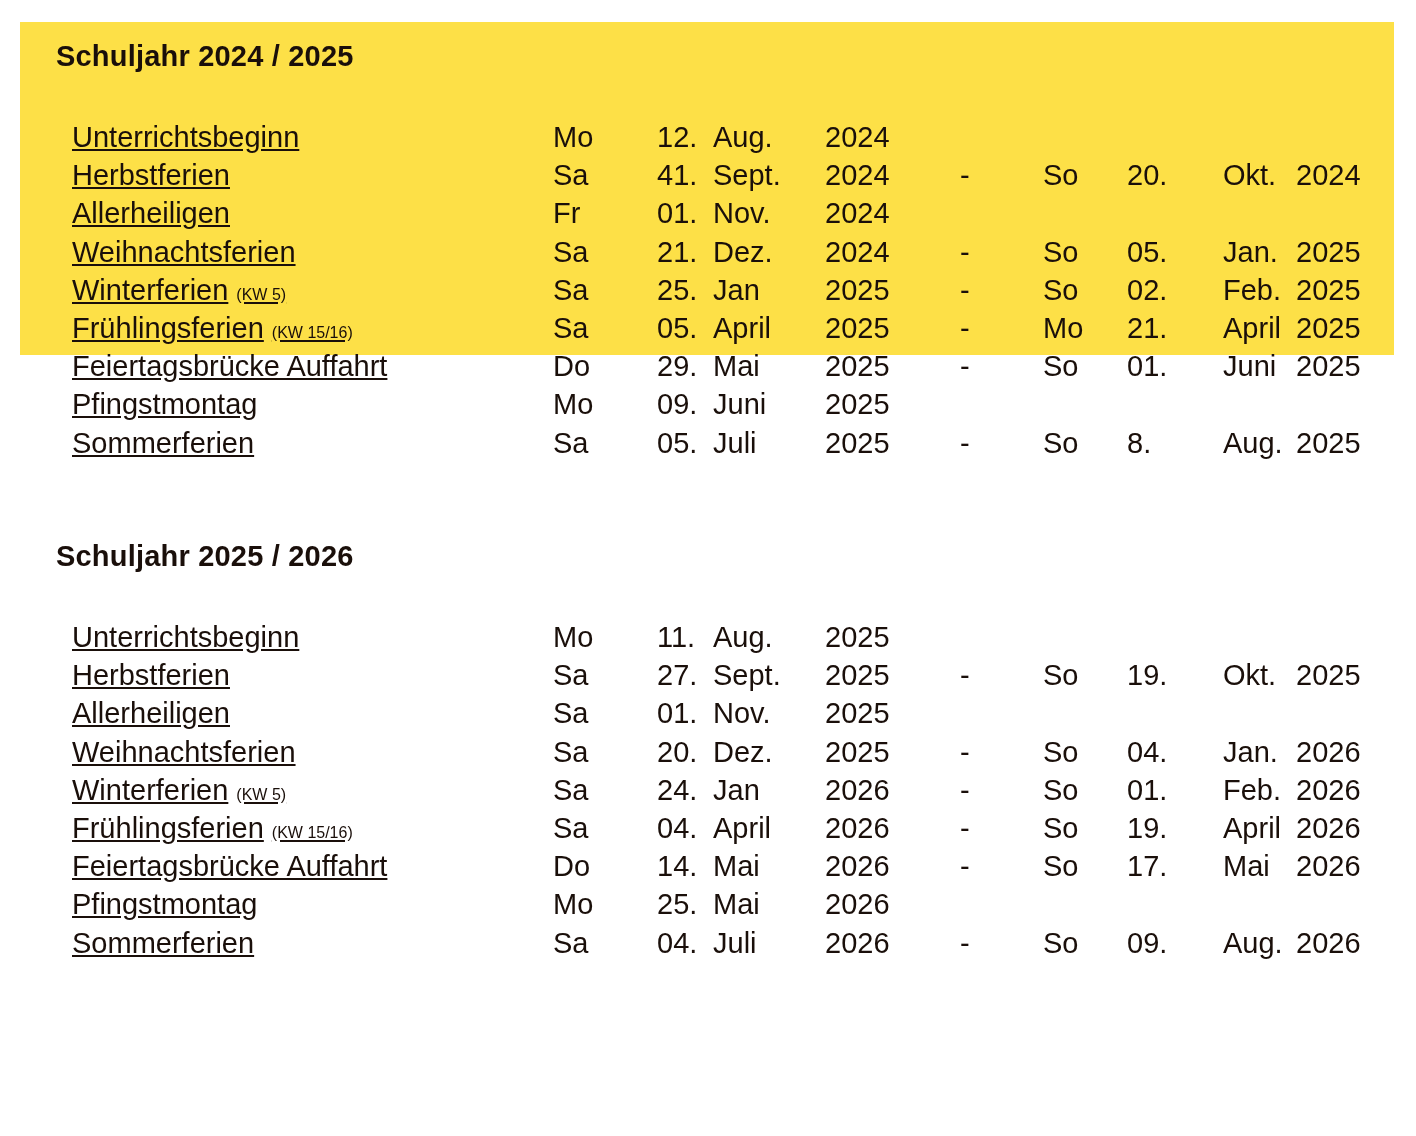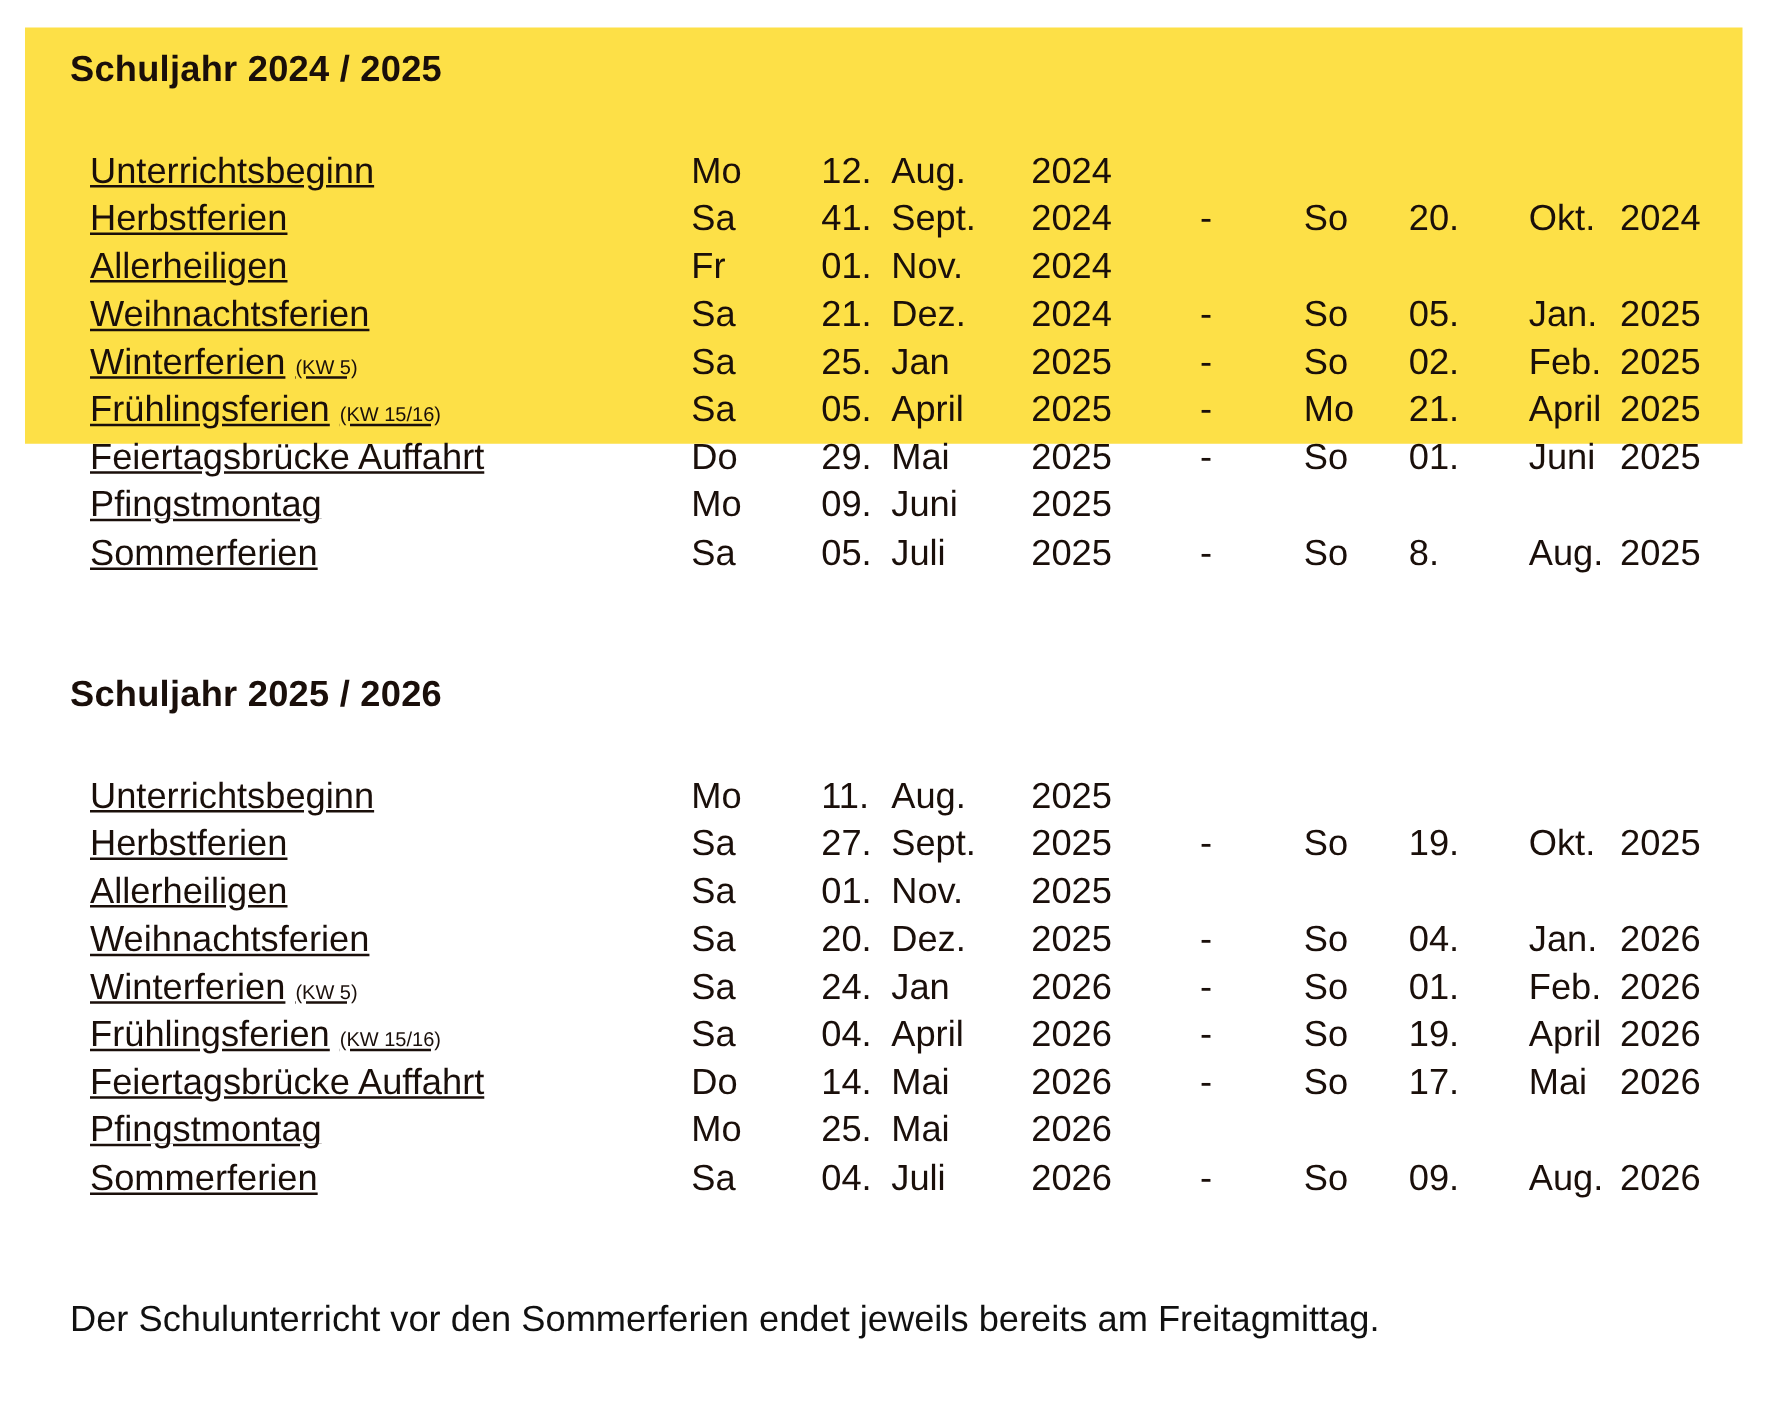--- a/index.html
+++ b/index.html
@@ -302,14 +302,13 @@
         <span class="c-dash">-</span>
         <span class="c-day2">So</span>
         <span class="c-d2">09.</span>
         <span class="c-m2">Aug.</span>
         <span class="c-y2">2026</span>
       </div>
     </div>
 </div>
 
 <div class="footnote">
-  <div>Der Schulunterricht vor den Sommerferien endet jeweils bereits am Freitagmittag.</div>
 </div>
 
 </body></html>

